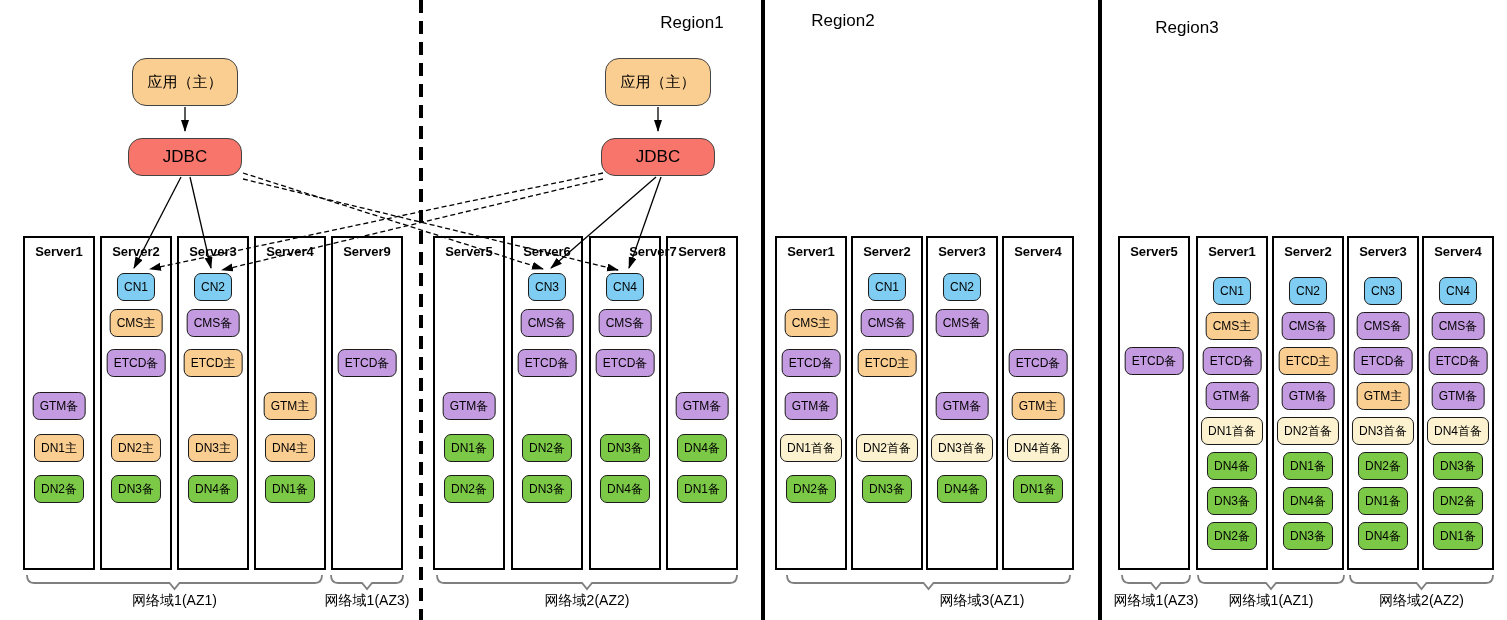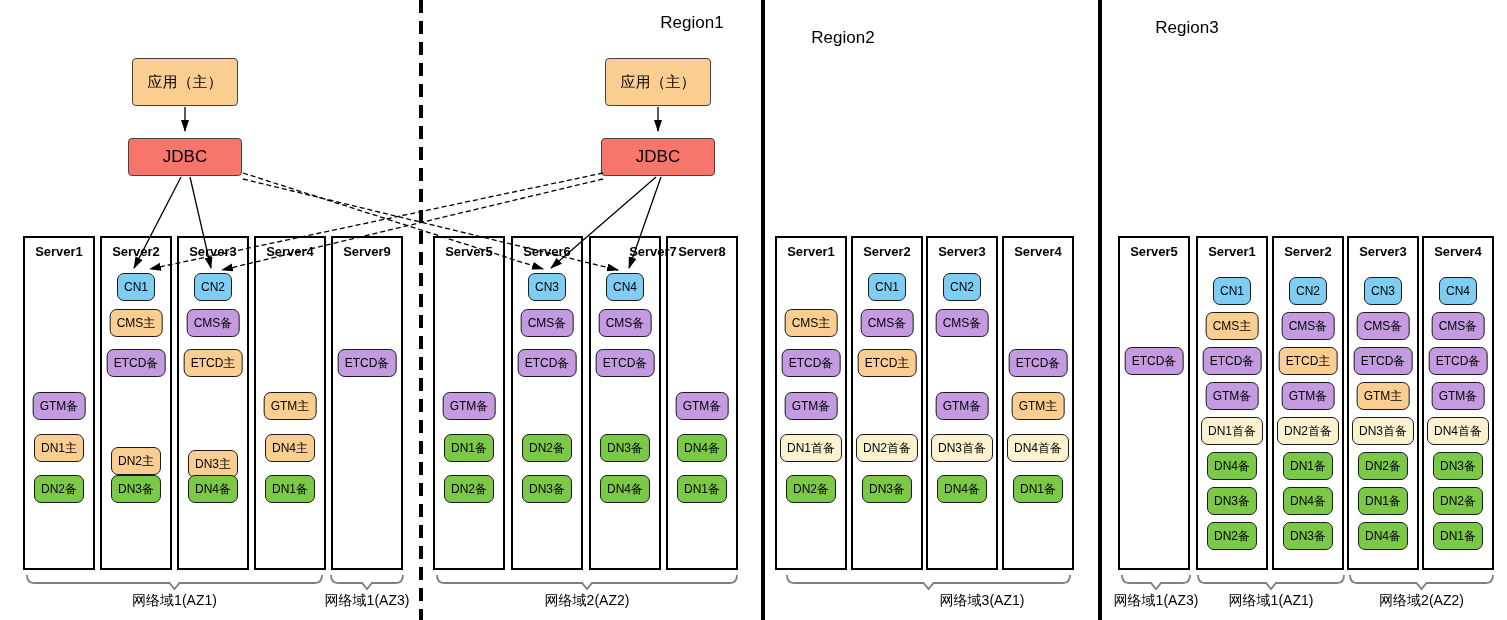--- a/index.html
+++ b/index.html
@@ -2,21 +2,21 @@
 <html><head>
 <meta charset="utf-8">
 <style>
   html,body { margin:0; padding:0; background:#ffffff; }
   body { font-family:"Liberation Sans", sans-serif; color:#000; }
   #stage { position:relative; width:1507px; height:620px; background:#fff; overflow:hidden; }
   .divider { position:absolute; top:0; height:620px; z-index:0; }
   .divider.solid { background:#000; }
   .divider.dashed { background:repeating-linear-gradient(to bottom,#000 0 13px,transparent 13px 21px); }
   .region-label { position:absolute; font-size:17px; transform:translateX(-50%); white-space:nowrap; z-index:2; }
-  .appbox { position:absolute; box-sizing:border-box; border:1px solid #444; border-radius:4px;
+  .appbox { position:absolute; box-sizing:border-box; border:1px solid #444; border-radius:14px;
             display:flex; align-items:center; justify-content:center; font-size:16px; z-index:3; }
   .server { position:absolute; background:#fff; border:2px solid #000; box-sizing:border-box; z-index:1; }
   .server-title { position:absolute; transform:translateX(-50%); font-weight:bold; font-size:13px; white-space:nowrap; z-index:2; }
   .comp { position:absolute; height:28px; line-height:26px; padding:0 6px; box-sizing:border-box;
           border:1px solid #1a1a1a; border-radius:7px; font-size:12px; text-align:center;
           transform:translateX(-50%); white-space:nowrap; z-index:4; }
   .domain-label { position:absolute; font-size:14px; transform:translateX(-50%); white-space:nowrap; z-index:2; }
   #overlay { position:absolute; left:0; top:0; z-index:5; pointer-events:none; }
 </style>
 </head>
@@ -48,44 +48,44 @@
         <path d="M787,575 Q787,583 794,583 L923.5,583 L928.5,589 L933.5,583 L1063,583 Q1070,583 1070,575" fill="none" stroke="#7F7F7F" stroke-width="1.8"></path>
         <path d="M1122,575 Q1122,583 1129,583 L1151,583 L1156,589 L1161,583 L1183,583 Q1190,583 1190,575" fill="none" stroke="#7F7F7F" stroke-width="1.8"></path>
         <path d="M1198,575 Q1198,583 1205,583 L1266,583 L1271,589 L1276,583 L1337,583 Q1344,583 1344,575" fill="none" stroke="#7F7F7F" stroke-width="1.8"></path>
         <path d="M1350,575 Q1350,583 1357,583 L1416.5,583 L1421.5,589 L1426.5,583 L1486,583 Q1493,583 1493,575" fill="none" stroke="#7F7F7F" stroke-width="1.8"></path>
       </g>
   </svg>
 <div class="divider dashed" style="left: 419px; width: 4px;"></div>
     <div class="divider solid" style="left: 761px; width: 4px;"></div>
     <div class="divider solid" style="left: 1098px; width: 4px;"></div>
     <div class="region-label" style="left: 692px; top: 13px;">Region1</div>
-    <div class="region-label" style="left: 843px; top: 28px;">Region2</div>
+    <div class="region-label" style="left: 843px; top: 11px;">Region2</div>
     <div class="region-label" style="left: 1187px; top: 18px;">Region3</div>
     <div class="appbox" style="left: 132px; top: 58px; width: 106px; height: 48px; background: rgb(250, 205, 145); font-size: 15px;">应用（主）</div>
     <div class="appbox" style="left: 128px; top: 138px; width: 114px; height: 38px; background: rgb(248, 117, 107); font-size: 17px;">JDBC</div>
     <div class="appbox" style="left: 605px; top: 58px; width: 106px; height: 48px; background: rgb(250, 205, 145); font-size: 15px;">应用（主）</div>
     <div class="appbox" style="left: 601px; top: 138px; width: 114px; height: 38px; background: rgb(248, 117, 107); font-size: 17px;">JDBC</div>
     <div class="server" style="left: 23px; top: 236px; width: 72px; height: 334px; background: rgb(255, 255, 255);"></div>
     <div class="server-title" style="left: 59px; top: 244px;">Server1</div>
     <div class="comp" style="left: 59px; top: 392px; background: rgb(196, 155, 224);">GTM备</div>
     <div class="comp" style="left: 59px; top: 434px; background: rgb(250, 205, 145);">DN1主</div>
     <div class="comp" style="left: 59px; top: 475px; background: rgb(124, 200, 71);">DN2备</div>
     <div class="server" style="left: 100px; top: 236px; width: 72px; height: 334px; background: rgb(255, 255, 255);"></div>
     <div class="server-title" style="left: 136px; top: 244px;">Server2</div>
     <div class="comp" style="left: 136px; top: 273px; background: rgb(127, 205, 242);">CN1</div>
     <div class="comp" style="left: 136px; top: 309px; background: rgb(250, 205, 145);">CMS主</div>
     <div class="comp" style="left: 136px; top: 349px; background: rgb(196, 155, 224);">ETCD备</div>
-    <div class="comp" style="left: 136px; top: 434px; background: rgb(250, 205, 145); margin-top: 13px;">DN2主</div>
+    <div class="comp" style="left: 136px; top: 434px; background: rgb(250, 205, 145);">DN2主</div>
     <div class="comp" style="left: 136px; top: 475px; background: rgb(124, 200, 71);">DN3备</div>
     <div class="server" style="left: 177px; top: 236px; width: 72px; height: 334px; background: rgb(255, 255, 255);"></div>
     <div class="server-title" style="left: 213px; top: 244px;">Server3</div>
     <div class="comp" style="left: 213px; top: 273px; background: rgb(127, 205, 242);">CN2</div>
     <div class="comp" style="left: 213px; top: 309px; background: rgb(196, 155, 224);">CMS备</div>
     <div class="comp" style="left: 213px; top: 349px; background: rgb(250, 205, 145);">ETCD主</div>
-    <div class="comp" style="left: 213px; top: 434px; background: rgb(250, 205, 145); margin-top: 16px;">DN3主</div>
+    <div class="comp" style="left: 213px; top: 434px; background: rgb(250, 205, 145);">DN3主</div>
     <div class="comp" style="left: 213px; top: 475px; background: rgb(124, 200, 71);">DN4备</div>
     <div class="server" style="left: 254px; top: 236px; width: 72px; height: 334px; background: rgb(255, 255, 255);"></div>
     <div class="server-title" style="left: 290px; top: 244px;">Server4</div>
     <div class="comp" style="left: 290px; top: 392px; background: rgb(250, 205, 145);">GTM主</div>
     <div class="comp" style="left: 290px; top: 434px; background: rgb(250, 205, 145);">DN4主</div>
     <div class="comp" style="left: 290px; top: 475px; background: rgb(124, 200, 71);">DN1备</div>
     <div class="server" style="left: 331px; top: 236px; width: 72px; height: 334px; background: rgb(255, 255, 255);"></div>
     <div class="server-title" style="left: 367px; top: 244px;">Server9</div>
     <div class="comp" style="left: 367px; top: 349px; background: rgb(196, 155, 224);">ETCD备</div>
     <div class="server" style="left: 433px; top: 236px; width: 72px; height: 334px; background: rgb(255, 255, 255);"></div>

